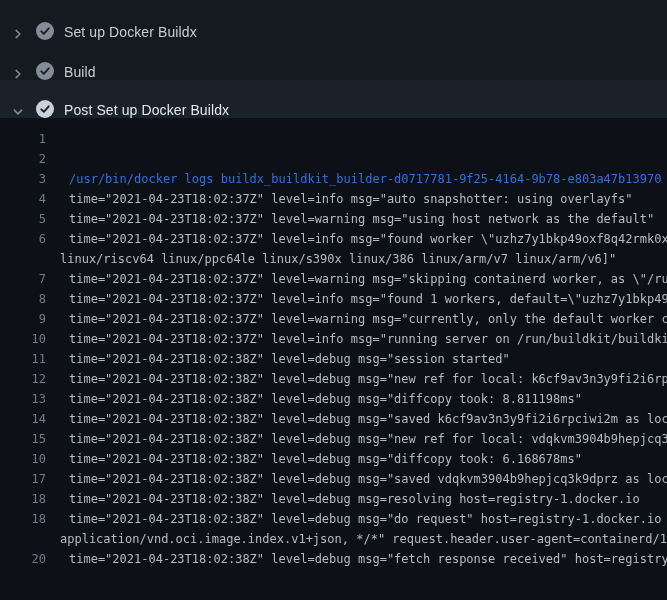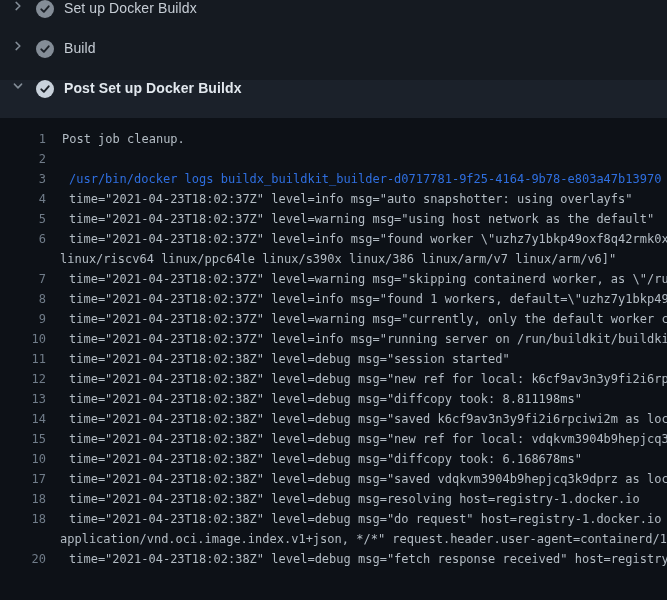--- a/index.html
+++ b/index.html
@@ -6,32 +6,32 @@
   body{
     width:667px;height:600px;overflow:hidden;
     background:#0d1117;
     font-family:"Liberation Sans", sans-serif;
   }
   .app{width:667px;height:600px;overflow:hidden;display:flex;flex-direction:column;}
 
   
   .steps{background:#151a21;flex:0 0 auto;}
   .step{
-    display:flex;align-items:flex-start;height:40px;
+    display:flex;align-items:flex-end;height:40px;
     padding-left:12px;cursor:pointer;user-select:none;
   }
   .step.expanded{height:38px;background:#1b212a;}
   .chev{width:12px;height:12px;flex:0 0 12px;margin-right:12px;display:flex;align-items:center;justify-content:center;}
   .chev svg{display:block;}
   .checkwrap{width:18px;height:18px;flex:0 0 18px;margin-right:10px;}
   .checkwrap svg{display:block;}
   .step-label{
     font-size:14px;color:#c6cdd5;letter-spacing:.1px;
   }
-  .step.expanded .step-label{color:#e2e8ee;font-weight:bold;}
+  .step.expanded .step-label{color:#e2e8ee;}
 
   
   .logs{
     background:#0d1117;flex:1 1 auto;
     padding-top:11px;
     font-family:"DejaVu Sans Mono", monospace;
     font-size:12px;line-height:20px;
     color:#b3bcc4;
   }
   .lrow{display:flex;height:20px;overflow:hidden;white-space:pre;}
@@ -91,21 +91,21 @@
         <span class="checkwrap">
           <svg width="18" height="18" viewBox="0 0 16 16">
             <circle cx="8" cy="8" r="8" fill="#c9d2dc"></circle>
             <path d="M4.7 8.3 L7 10.5 L11.3 5.6" fill="none" stroke="#1b2027" stroke-width="1.7" stroke-linecap="round" stroke-linejoin="round"></path>
           </svg>
         </span>
         <span class="step-label">Post Set up Docker Buildx</span>
       </div>
     </div>
   <div class="logs" id="logs">
-      <div class="lrow"><span class="ln">1</span><span class="lt">Post job cleanup.</span></div>
+      <div class="lrow"><span class="ln">1</span></div>
       <div class="lrow grouprow"><span class="ln">2</span></div>
       <div class="lrow ind1"><span class="ln">3</span><span class="lt command">/usr/bin/docker logs buildx_buildkit_builder-d0717781-9f25-4164-9b78-e803a47b13970</span></div>
       <div class="lrow ind1"><span class="ln">4</span><span class="lt">time="2021-04-23T18:02:37Z" level=info msg="auto snapshotter: using overlayfs"</span></div>
       <div class="lrow ind1"><span class="ln">5</span><span class="lt">time="2021-04-23T18:02:37Z" level=warning msg="using host network as the default"</span></div>
       <div class="lrow ind1"><span class="ln">6</span><span class="lt">time="2021-04-23T18:02:37Z" level=info msg="found worker \"uzhz7y1bkp49oxf8q42rmk0xj</span></div>
       <div class="lrow cont"><span class="lt">linux/riscv64 linux/ppc64le linux/s390x linux/386 linux/arm/v7 linux/arm/v6]"</span></div>
       <div class="lrow ind1"><span class="ln">7</span><span class="lt">time="2021-04-23T18:02:37Z" level=warning msg="skipping containerd worker, as \"/run</span></div>
       <div class="lrow ind1"><span class="ln">8</span><span class="lt">time="2021-04-23T18:02:37Z" level=info msg="found 1 workers, default=\"uzhz7y1bkp49o</span></div>
       <div class="lrow ind1"><span class="ln">9</span><span class="lt">time="2021-04-23T18:02:37Z" level=warning msg="currently, only the default worker ca</span></div>
       <div class="lrow ind1"><span class="ln">10</span><span class="lt">time="2021-04-23T18:02:37Z" level=info msg="running server on /run/buildkit/buildkit</span></div>

